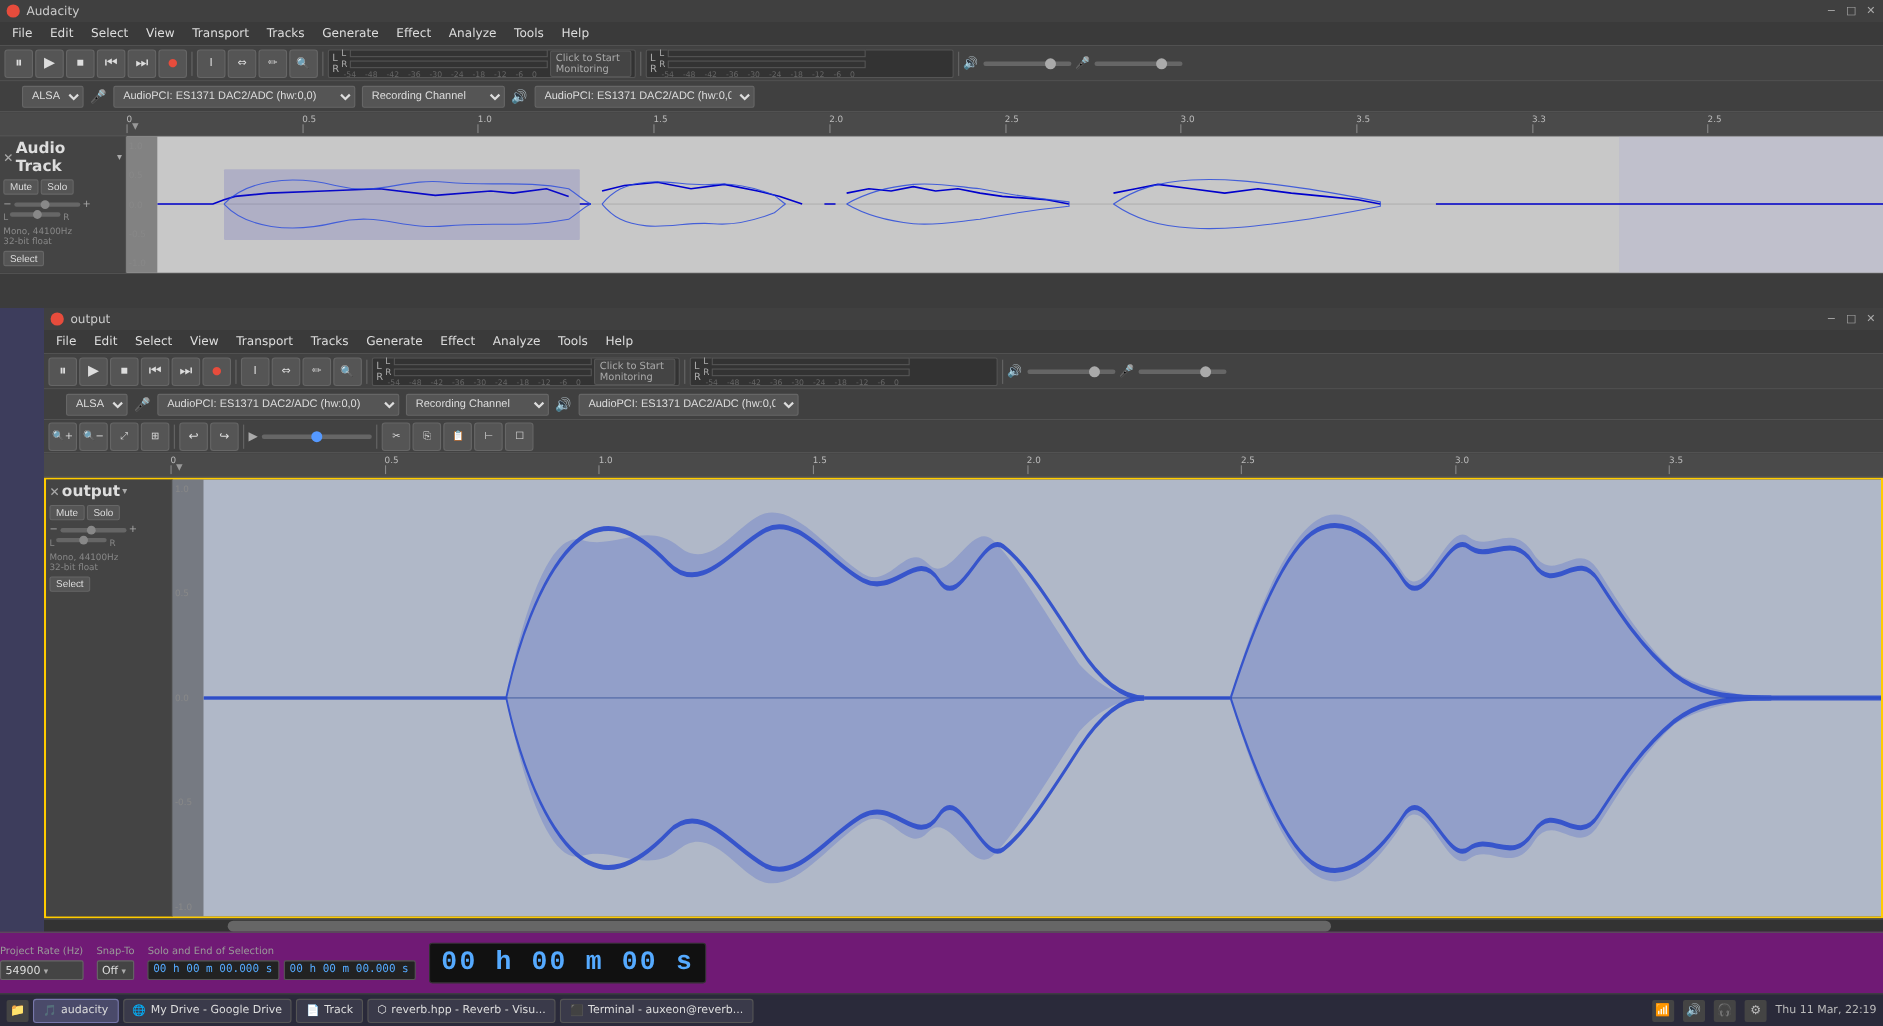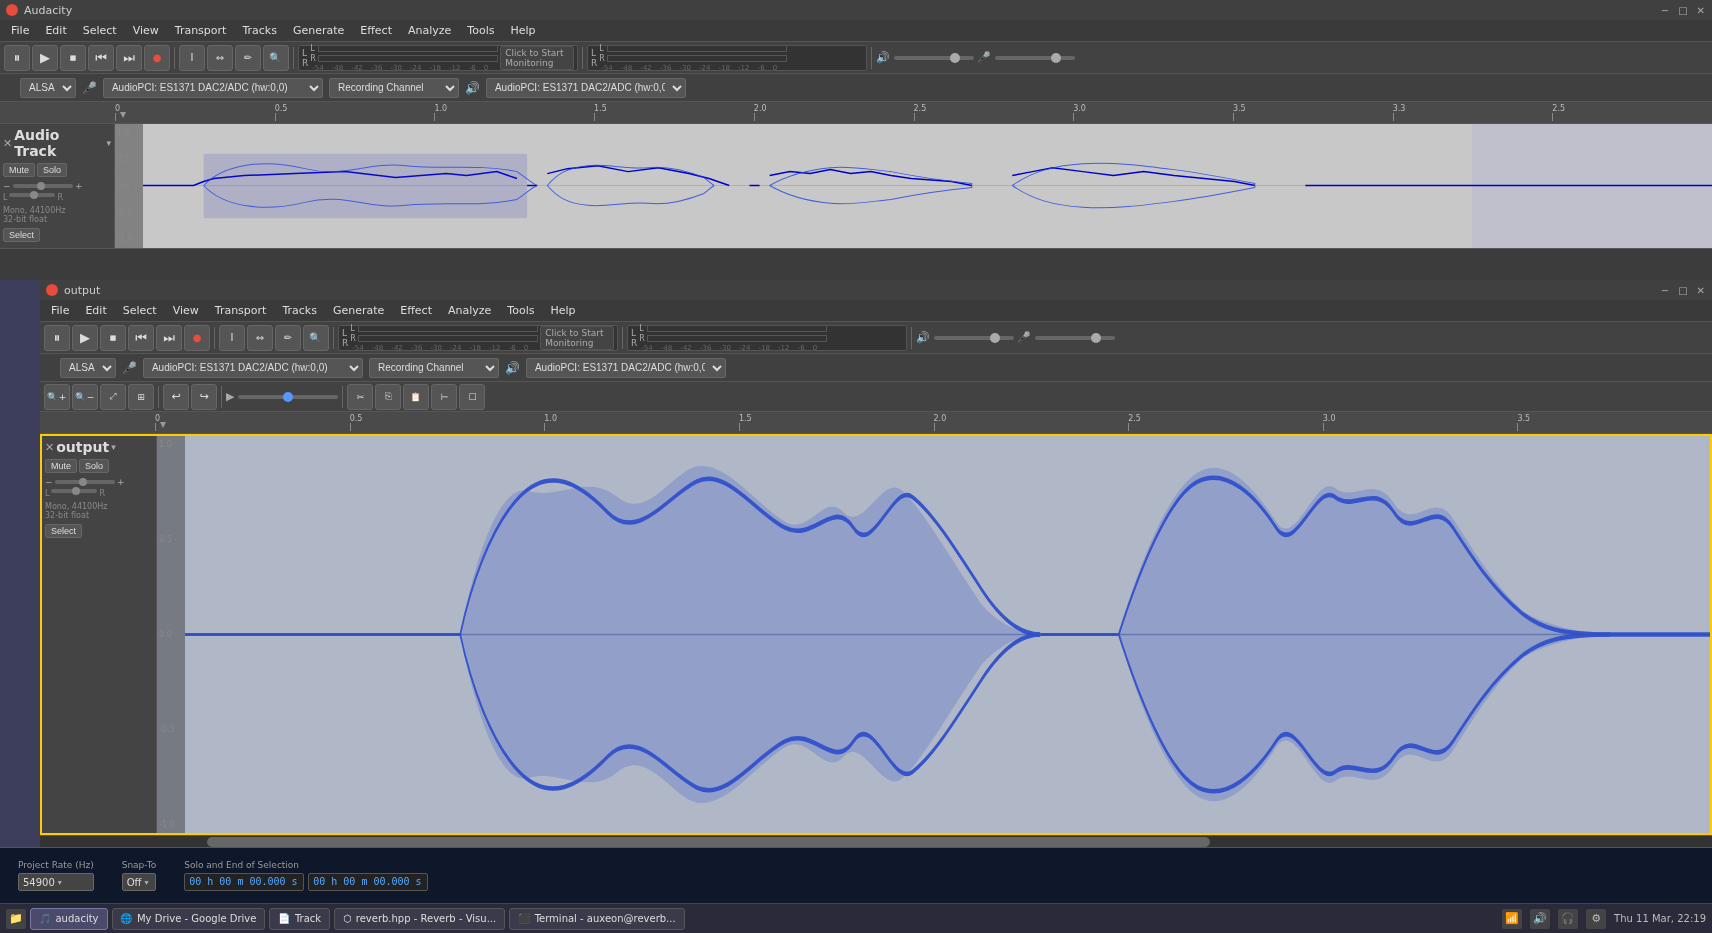--- a/index.html
+++ b/index.html
@@ -428,25 +428,25 @@
       background: #666;
       border-radius: 5px;
     }
 
     .bottom-bar {
       position: absolute;
       bottom: 30px;
       left: 0;
       right: 0;
       height: 56px;
-      background: #0f172a;
-      display: flex;
-      align-items: center;
-      padding: 0 18px;
-      gap: 28px;
+      background: #701a75;
+      display: flex;
+      align-items: center;
+      padding: 0 0;
+      gap: 12px;
       border-top: 1px solid #555;
     }
 
     .col-group { display: flex; flex-direction: column; gap: 3px; }
     .col-label { font-size: 9px; color: #999; }
     .select-box {
       background: #444;
       border: 1px solid #666;
       color: #ddd;
       font-size: 10px;
@@ -1000,20 +1000,23 @@
       <div style="display:flex;gap:4px;align-items:center;">
         <div class="sel-input">
           <span>00 h 00 m 00.000 s</span>
         </div>
         <div class="sel-input">
           <span>00 h 00 m 00.000 s</span>
         </div>
       </div>
     </div>
 
+    <div class="time-display">
+      <span>00 h 00 m 00 s</span>
+    </div>
   </div>
 
   <div class="taskbar">
     <div class="taskbar-icon">📁</div>
 
     <div class="taskbar-btn active">
       <span>🎵</span>
       <span>audacity</span>
     </div>
     <div class="taskbar-btn">

